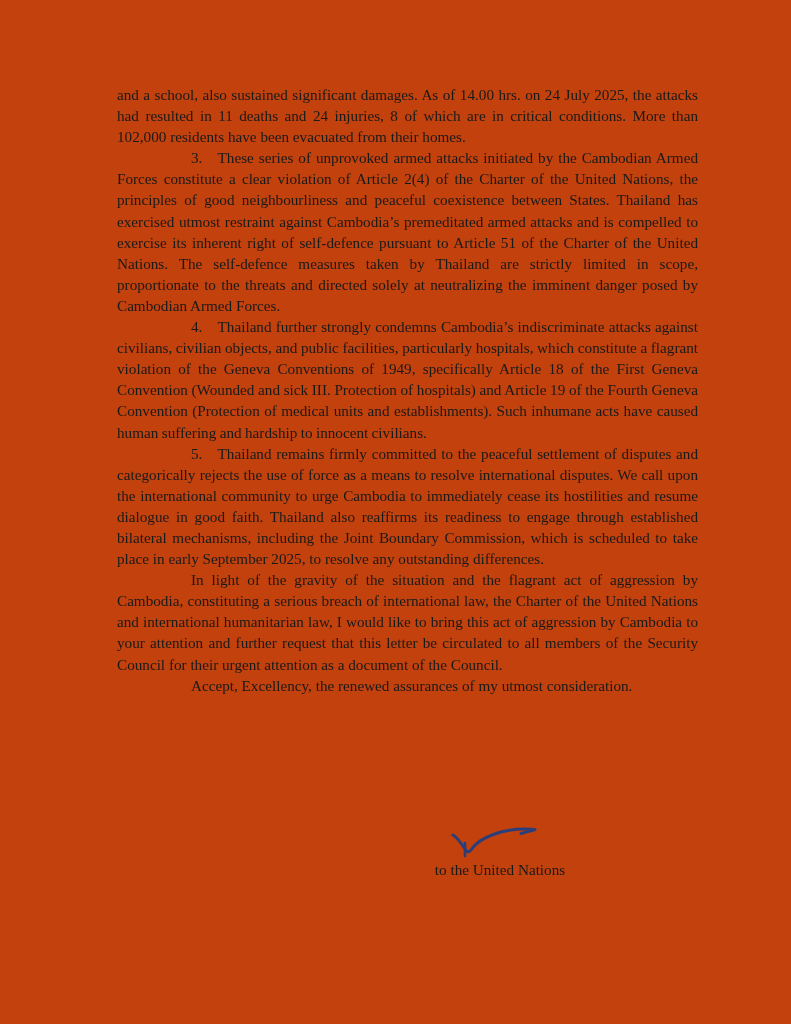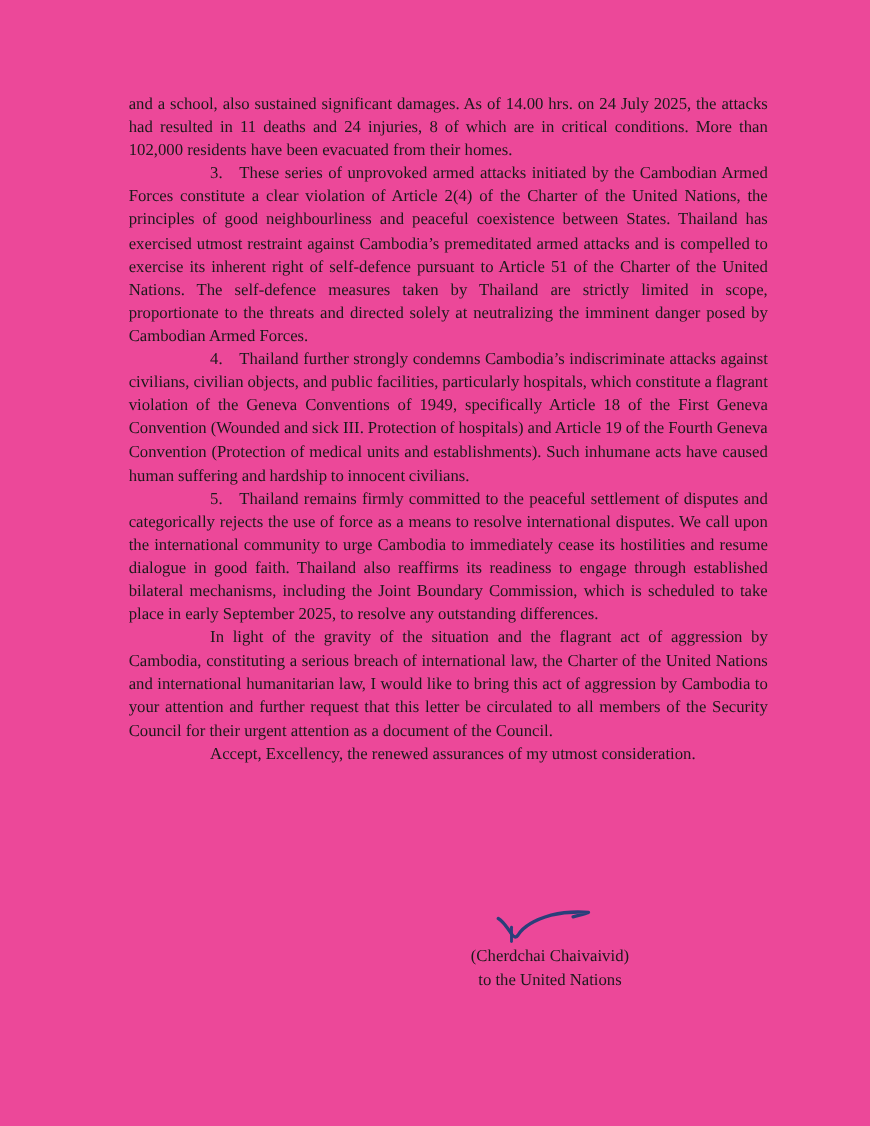--- a/index.html
+++ b/index.html
@@ -5,21 +5,21 @@
 <style>
   html, body {
     margin: 0;
     padding: 0;
     background: #ffffff;
   }
   .page {
     position: relative;
     width: 791px;
     height: 1024px;
-    background: #ec4899;
+    background: #c2410c;
     margin: 0 auto;
     overflow: hidden;
     font-family: "Liberation Serif", "DejaVu Serif", serif;
     color: #1a1a1a;
   }
   .body-block {
     position: absolute;
     left: 117px;
     top: 84px;
     width: 581px;
@@ -86,17 +86,16 @@
 
   </div>
 
   <div class="sig-block">
     <svg class="sig-mark" width="110" height="34" viewBox="0 0 110 34">
       <path d="M10 10 C 14 12, 18 18, 22 24 C 24 27, 26 28, 28 25
                C 33 17, 44 11, 58 7 C 68 4.5, 80 3.5, 92 4.5
                C 88 6, 83 7, 78 8.5" fill="none" stroke="#2a3f7a" stroke-width="3" stroke-linecap="round" stroke-linejoin="round"></path>
       <path d="M22 18 L 22 31" fill="none" stroke="#2a3f7a" stroke-width="2.6" stroke-linecap="round"></path>
     </svg>
-    <div class="sig-line name">(Cherdchai Chaivaivid)</div>
     <div class="sig-line">to the United Nations</div>
   </div>
 
 </div>
 
 </body></html>

